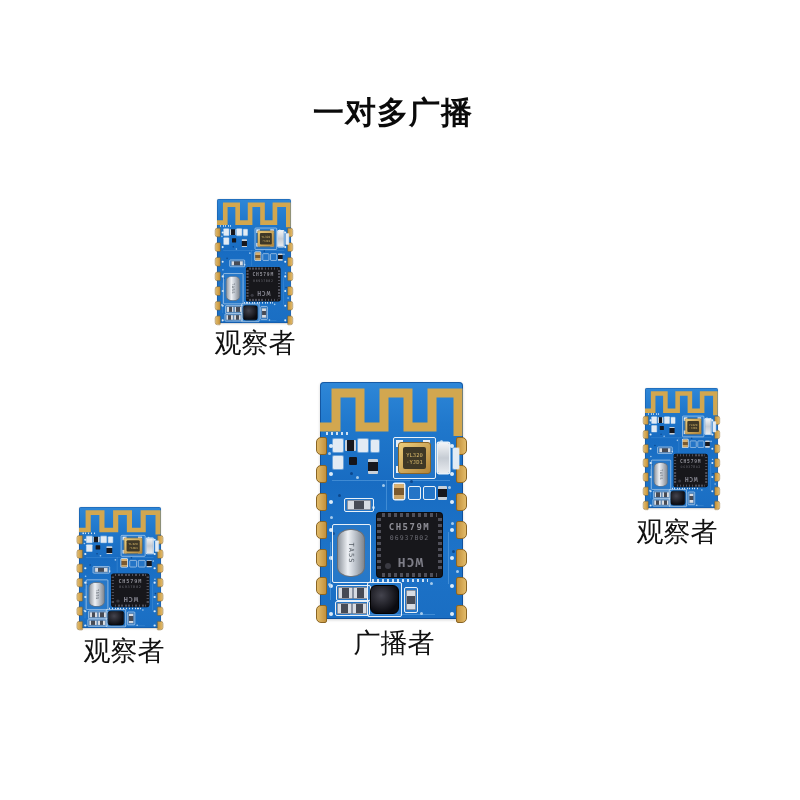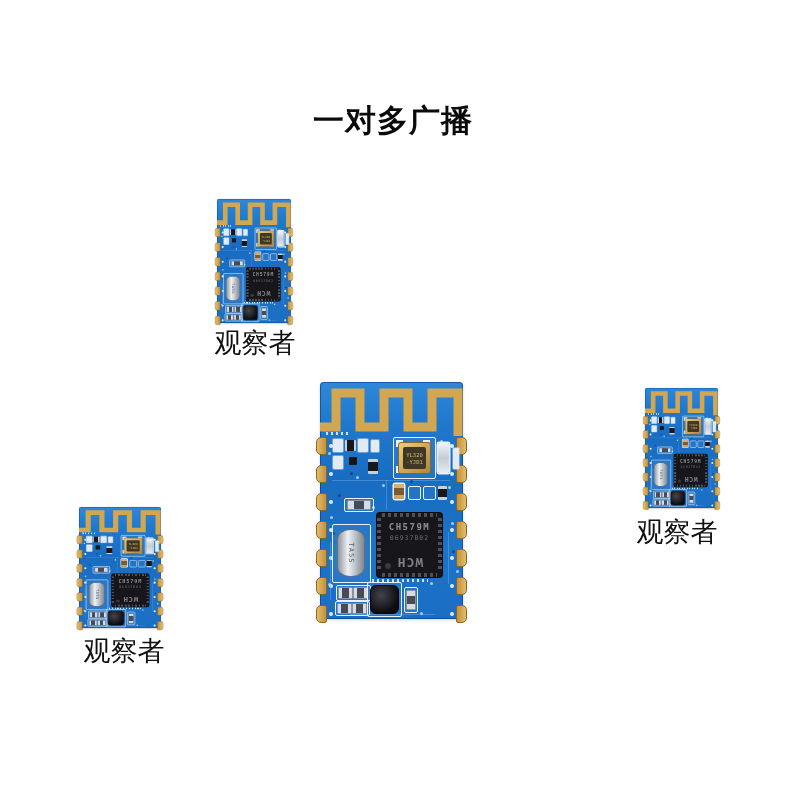--- a/index.html
+++ b/index.html
@@ -74,21 +74,21 @@
   .pin1{position:absolute;left:8px;bottom:8px;width:6px;height:6px;border-radius:50%;background:#3a3a42;}
 
   .indbox{left:47px;top:200px;width:33px;height:33px;}
   .inductor{position:absolute;left:50px;top:203px;width:27px;height:27px;border-radius:6px;
             background:radial-gradient(circle at 38% 35%,#44444e,#0b0b10 72%);border:1px solid #000;}
 </style>
 </head>
 <body>
 
 <div class="canvas">
-  <div class="page-title" style="left:393px;top:100px">一对多广播</div>
+  <div class="page-title" style="left:393px;top:92px">一对多广播</div>
 
   <div class="module-slot" style="left:217px;top:199px;--sx:0.517;--sy:0.523;">
   <div class="pcb">
     <svg class="antenna" viewBox="0 0 143 52">
       <path d="M-3 43H16V9H40V43H64V9H88V43H112V9H138V54"></path>
     </svg>
 
     <i class="cast l" style="top:55px"></i>
         <i class="cast l" style="top:83px"></i>
     <i class="cast l" style="top:111px"></i>
@@ -401,20 +401,21 @@
       <span class="rc" style="position:absolute;left:1px;top:1px;width:13px;height:9px"></span>
       <span class="rc" style="position:absolute;left:16px;top:1px;width:13px;height:9px"></span>
     </div>
     <div class="sbox indbox"></div>
     <div class="inductor"></div>
     <div class="sbox" style="left:84px;top:205px;width:12px;height:24px">
       <span class="rc v" style="position:absolute;left:1px;top:2px;width:8px;height:18px"></span>
     </div>
   </div>
 </div>
+  <div class="mod-label" style="left:394px;top:625px">广播者</div>
 
   <div class="module-slot" style="left:645px;top:388px;--sx:0.510;--sy:0.506;">
   <div class="pcb">
     <svg class="antenna" viewBox="0 0 143 52">
       <path d="M-3 43H16V9H40V43H64V9H88V43H112V9H138V54"></path>
     </svg>
 
     <i class="cast l" style="top:55px"></i>
         <i class="cast l" style="top:83px"></i>
     <i class="cast l" style="top:111px"></i>

